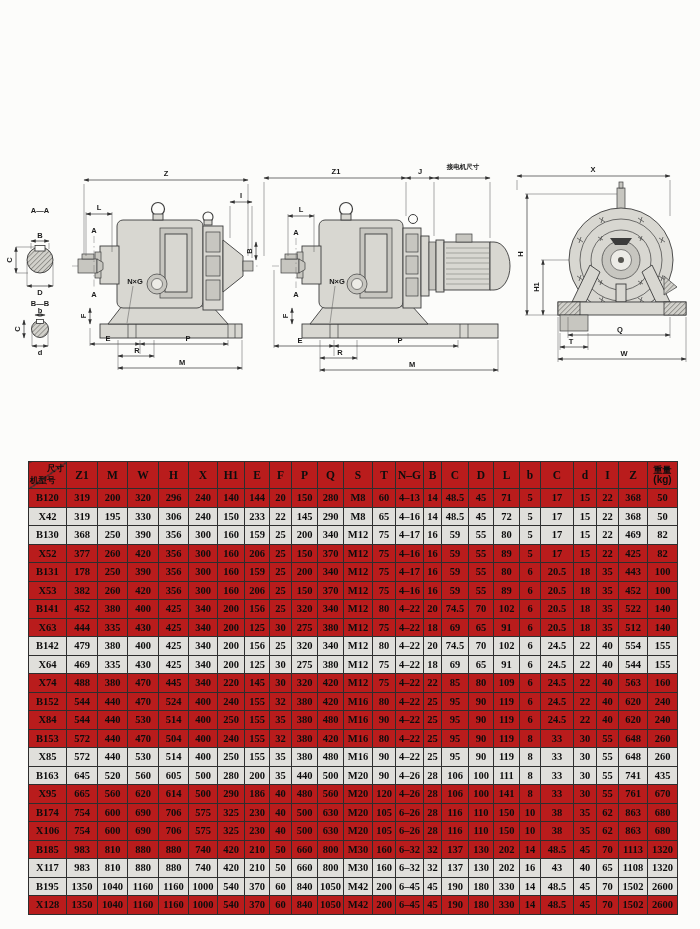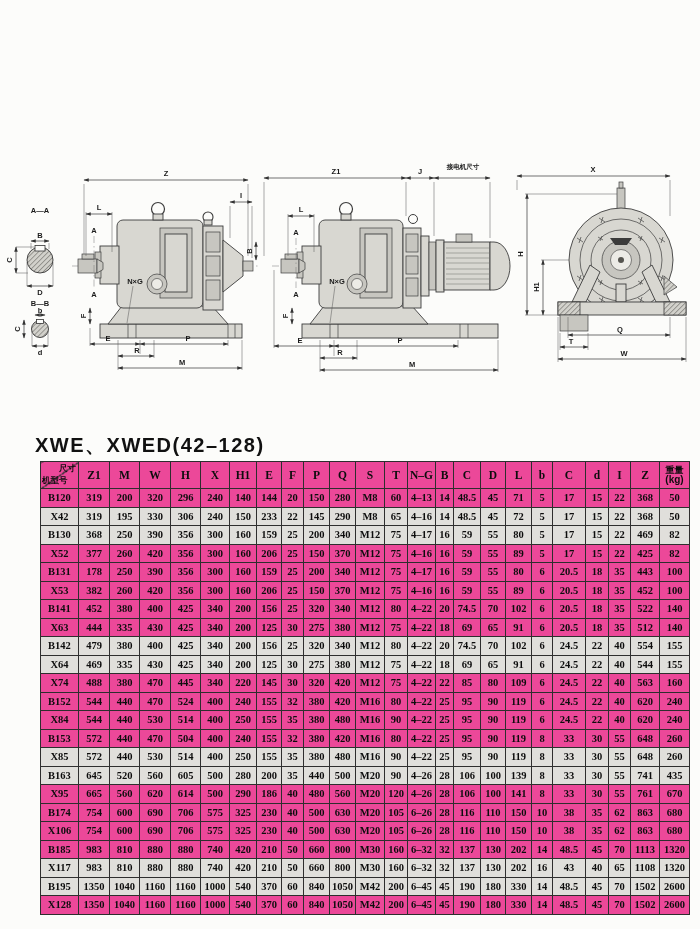--- a/index.html
+++ b/index.html
@@ -3,22 +3,22 @@
 <meta charset="utf-8">
 <style>
   html,body{margin:0;padding:0;}
   body{width:700px;height:929px;background:#fcfcfa;position:relative;
        font-family:"Liberation Sans",sans-serif;color:#111;overflow:hidden;}
   .doc-title{position:absolute;left:28px;top:80px;font-size:19px;font-weight:bold;
              line-height:28px;letter-spacing:.5px;white-space:pre-line;}
   .drawings{position:absolute;left:0;top:156px;width:700px;height:274px;}
   .table-title{position:absolute;left:35px;top:432px;font-size:20px;font-weight:bold;
                letter-spacing:1.5px;display:flex;gap:56px;white-space:nowrap;}
-  table.dims{position:absolute;left:40px;top:461px;width:649px;border-collapse:collapse;
-             table-layout:fixed;background:#ec4899;}
+  table.dims{position:absolute;left:28px;top:461px;width:649px;border-collapse:collapse;
+             table-layout:fixed;background:#b91c1c;}
   .dims th,.dims td{border:1px solid #2e2e2e;text-align:center;vertical-align:middle;
              padding:0;font:bold 10.5px "Liberation Serif",serif;color:#0d0d0d;
              height:17.5px;line-height:1.05;overflow:hidden;white-space:nowrap;}
   .dims thead th{height:26px;font-size:11.5px;}
   .dims tr.shaded td{background:#e0dfdb;}
   th.corner{position:relative;font-weight:bold;
      background:linear-gradient(to bottom right,transparent calc(50% - .6px),#2e2e2e calc(50% - .6px),#2e2e2e calc(50% + .6px),transparent calc(50% + .6px));}
   th.corner .c-top{position:absolute;right:2px;top:1px;font:bold 8.5px "Liberation Sans",sans-serif;}
   th.corner .c-bot{position:absolute;left:1px;bottom:1px;font:bold 8.5px "Liberation Sans",sans-serif;}
   th.wt div{font:bold 9px "Liberation Sans",sans-serif;line-height:10px;}
@@ -282,21 +282,20 @@
     <line class="dim" x1="560" y1="191" x2="588" y2="191" marker-start="url(#ar)" marker-end="url(#ar)"></line>
     <text class="lbl" x="571" y="188">T</text>
     <line class="ext" x1="558" y1="161" x2="558" y2="206"></line>
       <line class="ext" x1="686" y1="161" x2="686" y2="206"></line>
     <line class="dim" x1="558" y1="203" x2="686" y2="203" marker-start="url(#ar)" marker-end="url(#ar)"></line>
     <text class="lbl" x="624" y="200">W</text>
   </g>
 </svg>
 
 <div class="table-title">
-  <span>XWE、XWED(42–128)</span>
 </div>
 
 <table class="dims">
   <colgroup id="cols">
       <col style="width: 38px;">
       <col style="width: 31px;">
       <col style="width: 30px;">
       <col style="width: 31px;">
       <col style="width: 30px;">
       <col style="width: 29px;">
@@ -755,21 +754,21 @@
         <td>200</td>
         <td>35</td>
         <td>440</td>
         <td>500</td>
         <td>M20</td>
         <td>90</td>
         <td>4–26</td>
         <td>28</td>
         <td>106</td>
         <td>100</td>
-        <td>139</td>
+        <td>111</td>
         <td>8</td>
         <td>33</td>
         <td>30</td>
         <td>55</td>
         <td>741</td>
         <td>435</td>
       </tr>
       <tr>
         <td>X95</td>
         <td>665</td>

